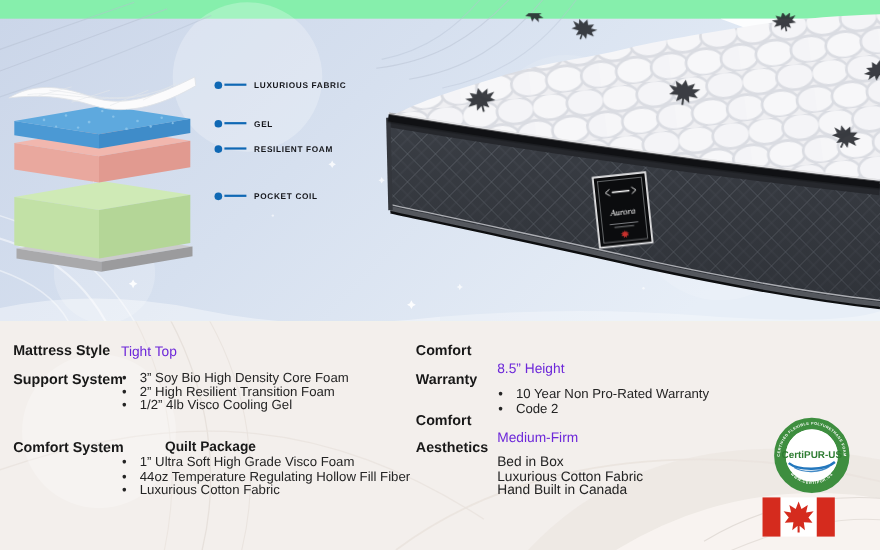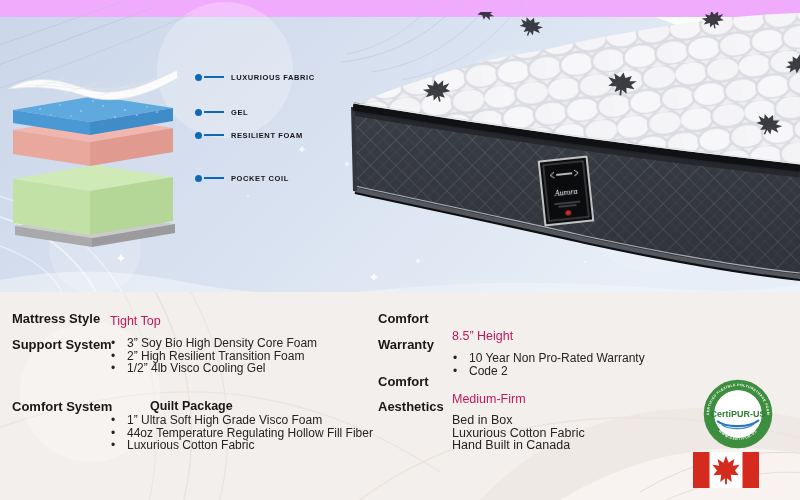--- a/index.html
+++ b/index.html
@@ -1,38 +1,38 @@
 <!DOCTYPE html>
 <html><head>
 <meta charset="utf-8">
 <style>
   html,body{margin:0;padding:0;background:#fff;}
   .page{position:relative;width:800px;height:500px;overflow:hidden;
         font-family:"Liberation Sans",sans-serif;background:#fff;}
 
   
-  .hero{position:absolute;left:0;top:0;width:800px;height:292px;background:#f0abfc;overflow:hidden;}
+  .hero{position:absolute;left:0;top:0;width:800px;height:292px;background:#86efac;overflow:hidden;}
   .hero-bg{position:absolute;left:0;top:0;}
   .diagram-svg{position:absolute;left:5px;top:62px;}
   .mattress-svg{position:absolute;left:345px;top:12px;}
 
   .callout{position:absolute;display:flex;align-items:center;height:12px;left:195px;}
   .callout .dot{width:7px;height:7px;border-radius:50%;background:#0f68b4;flex:0 0 auto;}
   .callout .line{width:20px;height:2px;background:#0f68b4;margin-left:2px;flex:0 0 auto;}
   .callout .txt{margin-left:7px;font-size:7.5px;font-weight:600;letter-spacing:.6px;
                 color:#14151a;text-transform:uppercase;white-space:nowrap;}
 
   
   .specs{position:absolute;left:0;top:292px;width:800px;height:208px;background:#f3efec;overflow:hidden;padding-left:23px;}
   .specs-bg{position:absolute;left:0;top:0;}
   .grp{position:absolute;}
   .lbl{position:absolute;left:0;top:0;font-size:13px;font-weight:700;color:#181818;white-space:nowrap;}
   .grp.leftcol .vals{position:absolute;left:98px;top:0;}
   .grp.rightcol .vals{position:absolute;left:74px;top:0;margin-top:15px;}
-  .val{font-size:12.5px;color:#be185d;white-space:nowrap;}
+  .val{font-size:12.5px;color:#6d28d9;white-space:nowrap;}
   .val.bold{font-weight:700;color:#181818;margin-left:40px;}
   ul.blist{list-style:none;margin:0;padding:0;}
   ul.blist li{position:relative;padding-left:17px;font-size:12px;line-height:12.5px;
               color:#242424;white-space:nowrap;}
   ul.blist li::before{content:"\2022";position:absolute;left:1px;top:0;color:#242424;}
   .lines div{font-size:12.5px;line-height:12.5px;color:#242424;white-space:nowrap;}
 
   .badge{position:absolute;left:700px;top:86px;width:76px;height:72px;}
   .flag{position:absolute;left:693px;top:160px;width:66px;height:36px;}
 </style>

